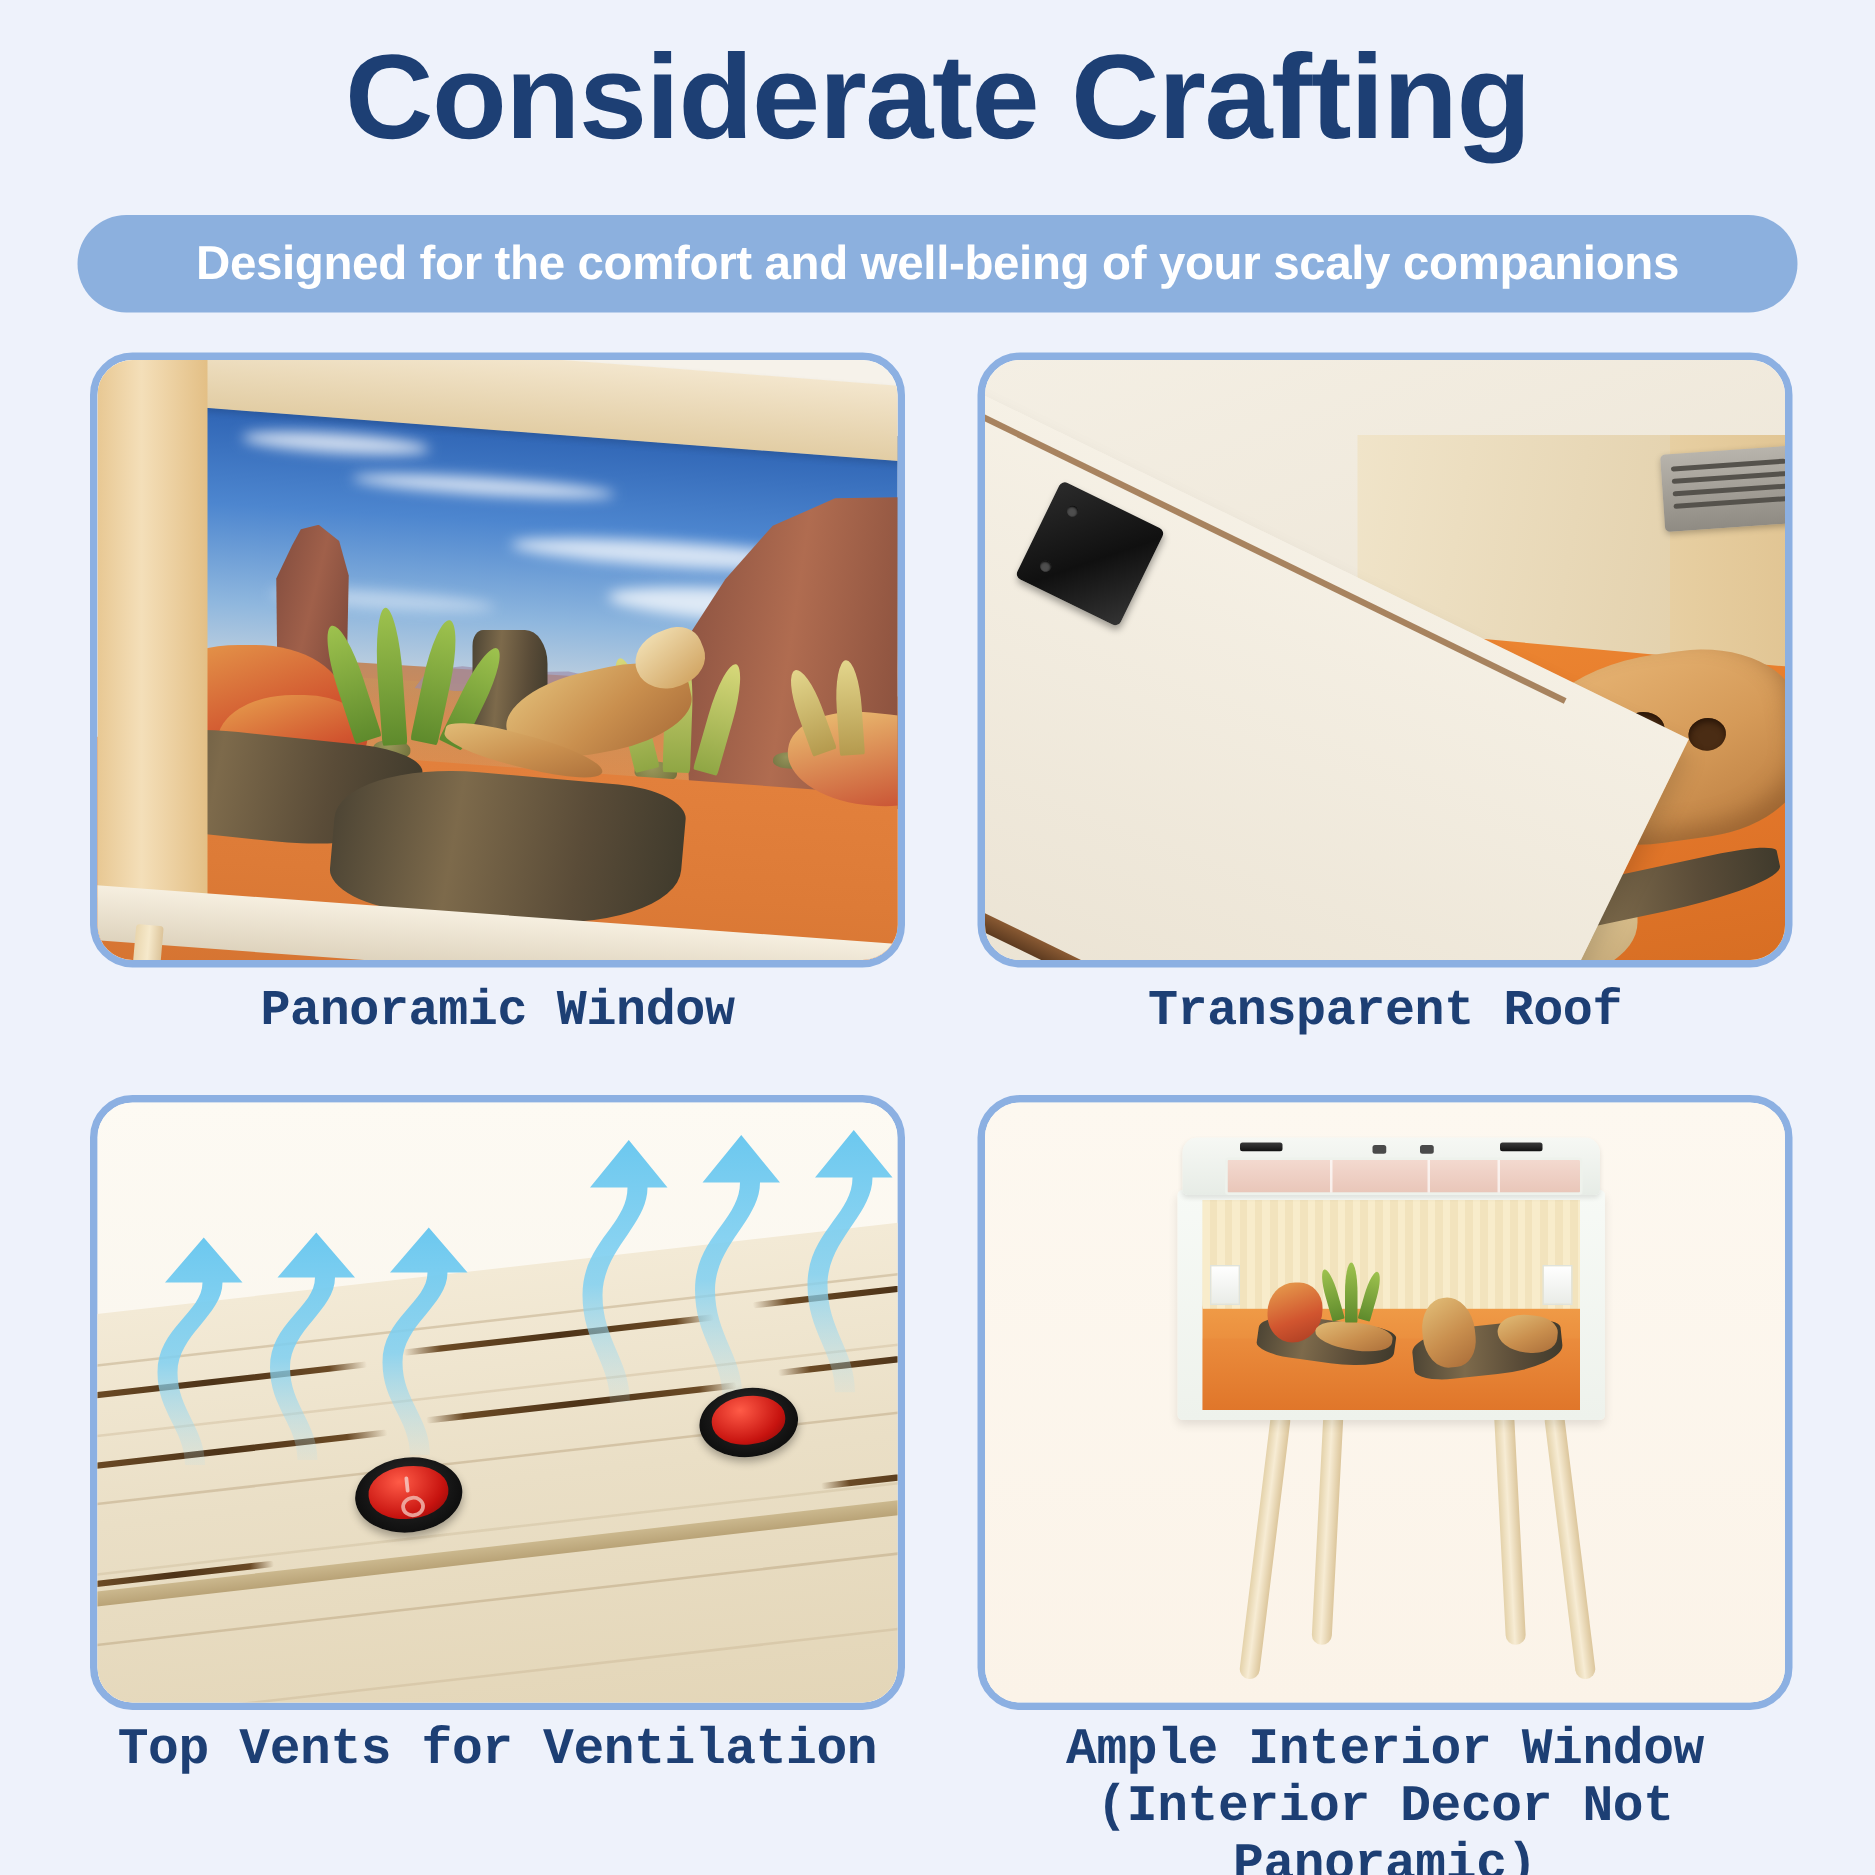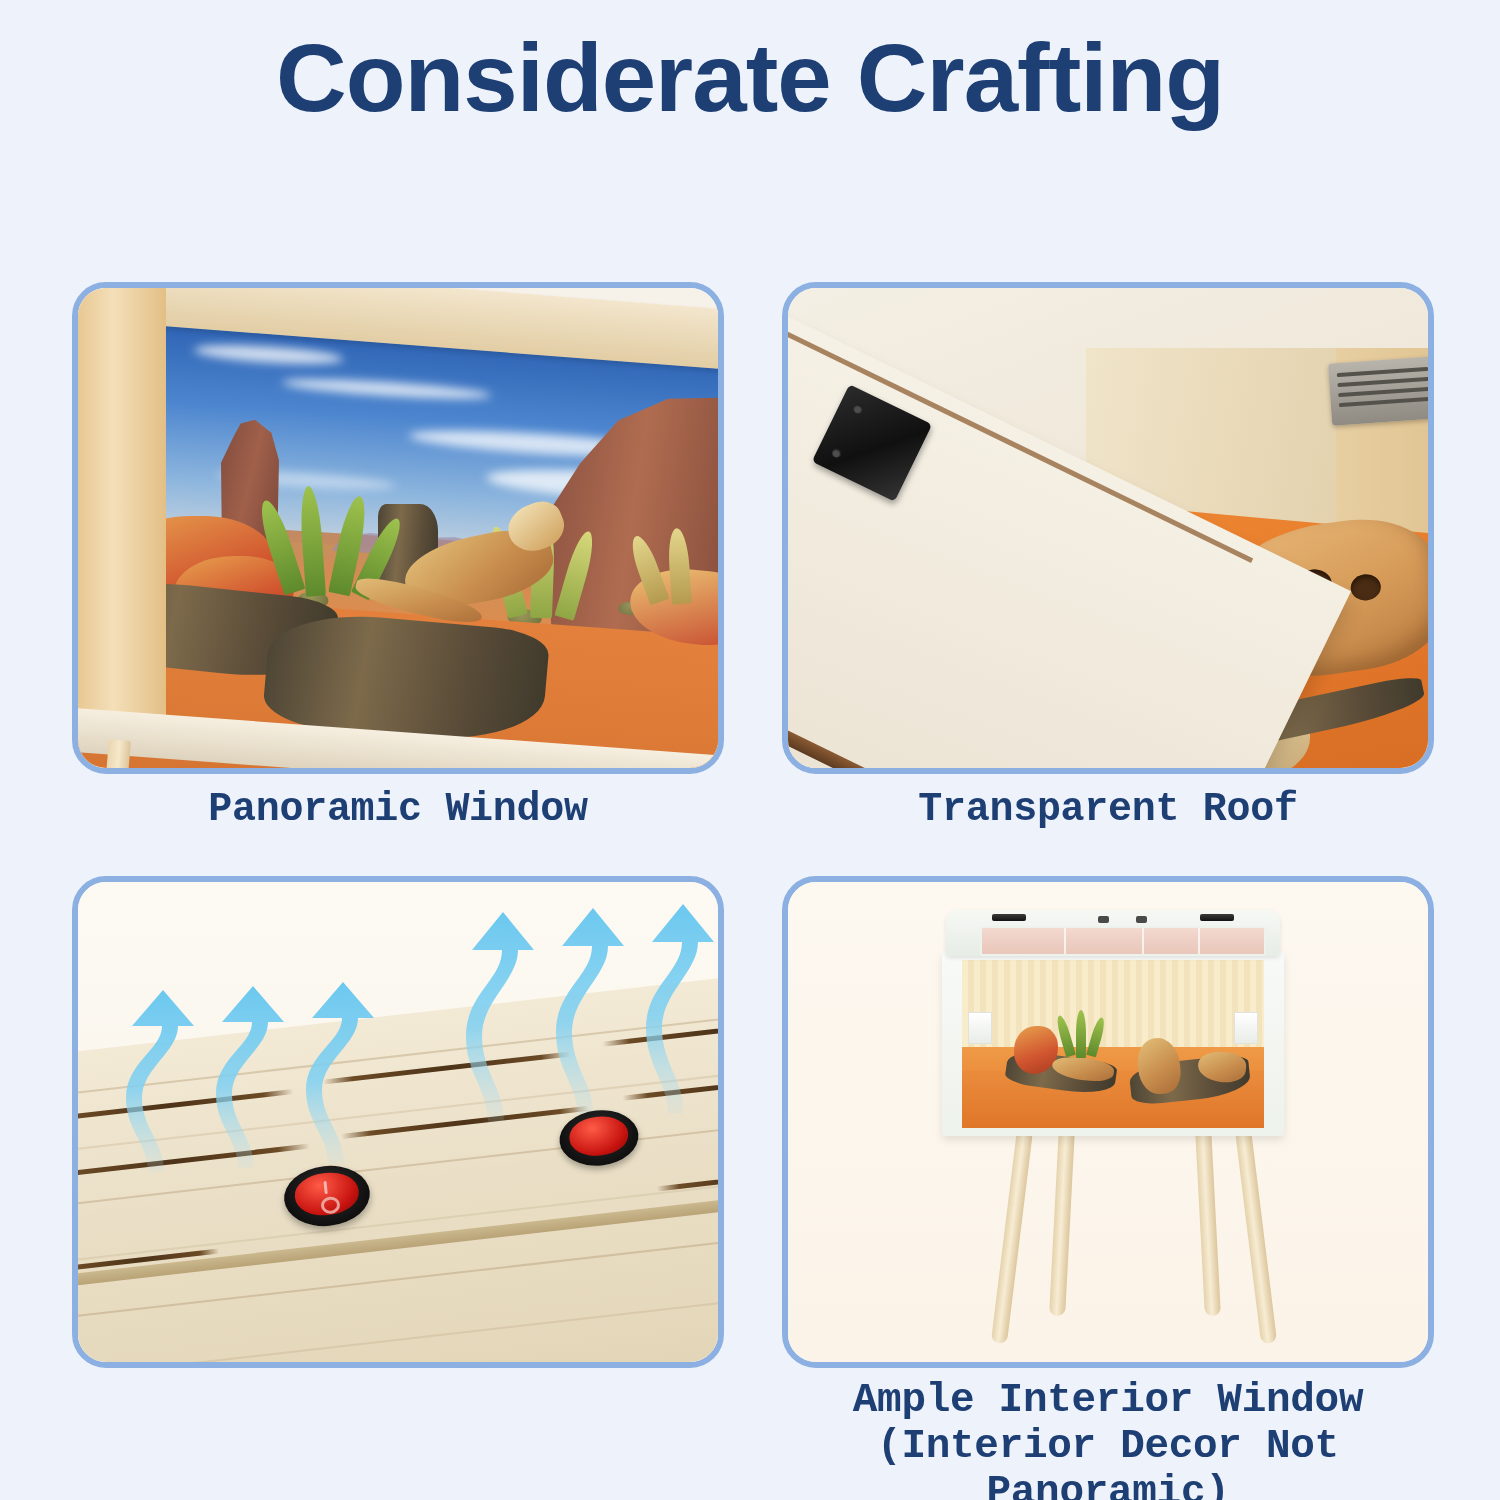--- a/index.html
+++ b/index.html
@@ -350,20 +350,23 @@
     border-radius:8px;
   }
 </style>
 </head>
 <body>
 
 <div class="page">
 
   <div class="title">Considerate Crafting</div>
 
+  <div class="subtitle-pill">
+    <div class="subtitle-text">Designed for the comfort and well-being of your scaly companions</div>
+  </div>
 
   <div class="panel p1">
     <div class="inner">
       <div class="p1-bg"></div>
 
       <div class="p1-scene">
         <div class="p1-sky"></div>
         <div class="cloud" style="left:30px;top:26px;width:150px;height:16px;"></div>
         <div class="cloud" style="left:120px;top:54px;width:210px;height:14px;"></div>
         <div class="cloud" style="left:250px;top:96px;width:260px;height:20px;"></div>
@@ -543,20 +546,21 @@
           <div class="mO"></div>
         </div>
       </div>
       <div class="switch" style="left:478px;top:226px;transform:rotate(-6deg) scale(.92);">
         <div class="cap"></div>
       </div>
     </div>
   </div>
 
   <div class="caption c3">
+    <span class="cap-line">Top Vents for Ventilation</span>
   </div>
 
   <div class="panel p4">
     <div class="inner">
       <div class="p4-bg"></div>
 
       <div class="leg" style="left:216px;top:246px;height:216px;transform:rotate(7deg);"></div>
       <div class="leg" style="left:266px;top:246px;height:188px;transform:rotate(3deg);"></div>
       <div class="leg" style="left:412px;top:246px;height:188px;transform:rotate(-3deg);"></div>
       <div class="leg" style="left:460px;top:246px;height:216px;transform:rotate(-7deg);"></div>

